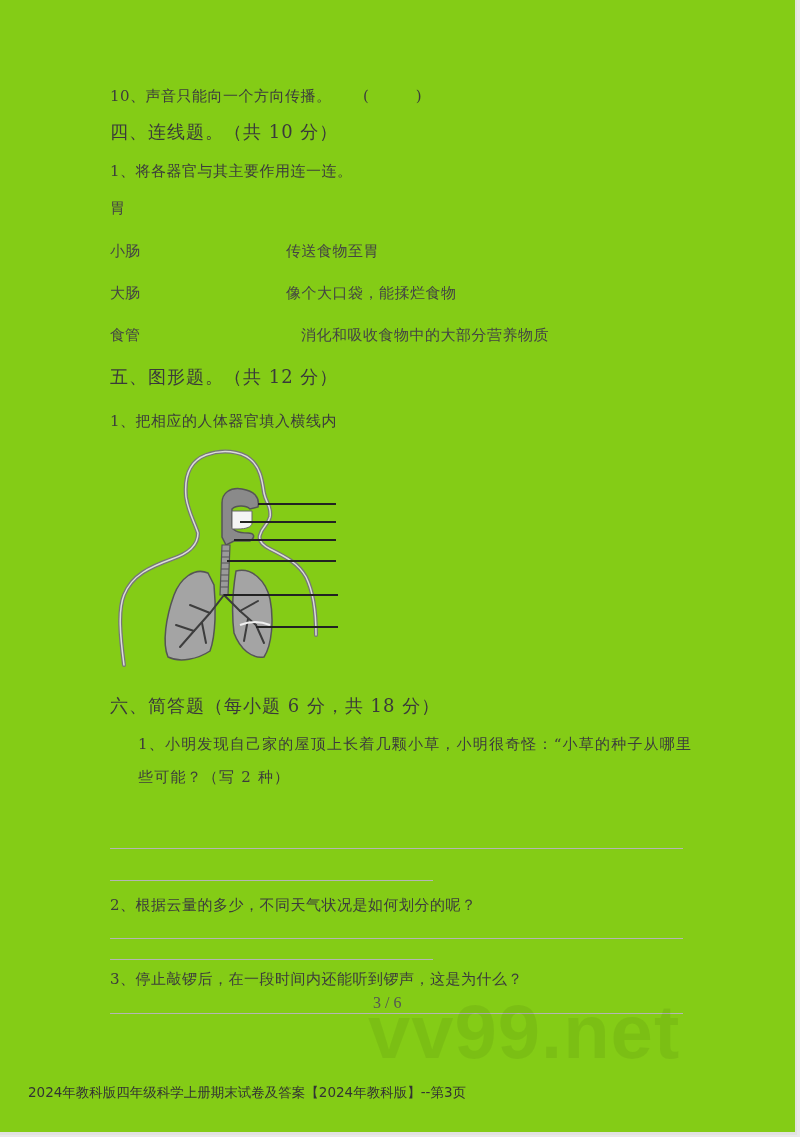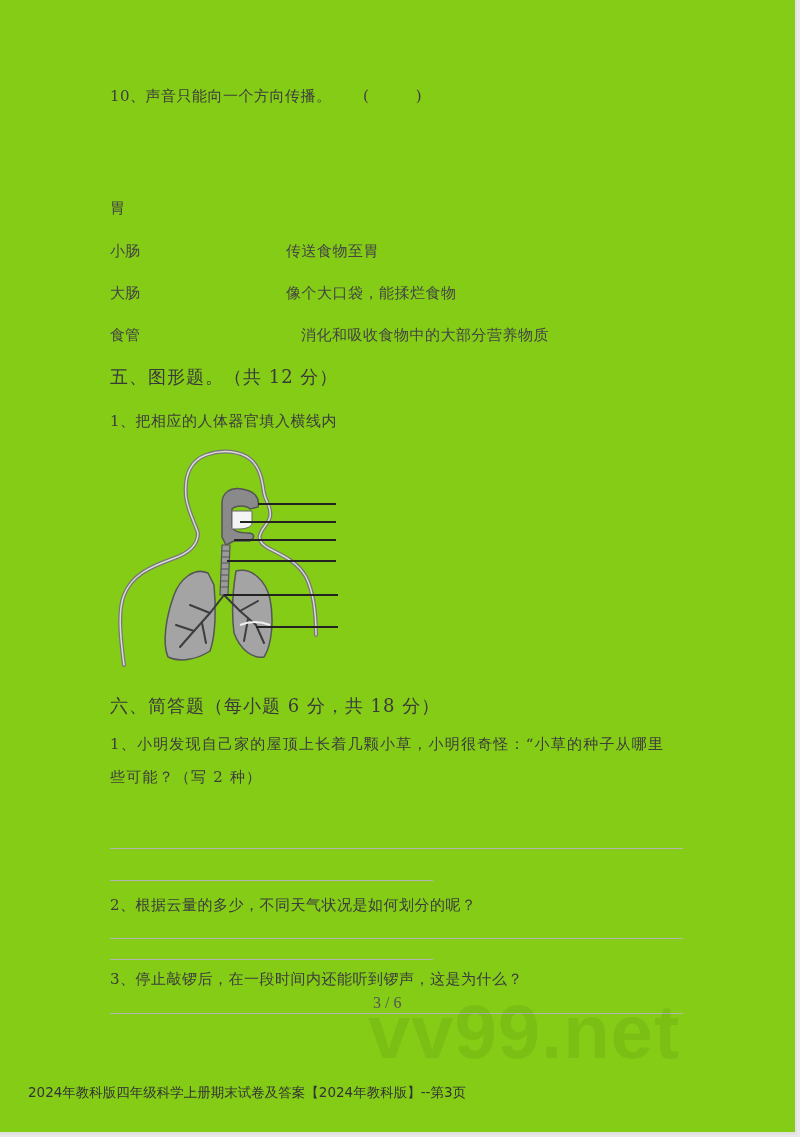--- a/index.html
+++ b/index.html
@@ -23,21 +23,21 @@
     height: 1132px;
     background: #84cc16;
     border-right: 2px solid #e2e2e2;
     border-bottom: 3px solid #e2e2e2;
   }
   .abs { position: absolute; white-space: nowrap; }
   .q-text { font-size: 15px; color: #3c3c3c; letter-spacing: 0.5px; }
   .section-title { font-size: 18px; color: #3a3a3a; letter-spacing: 1px; }
   .match-left { font-size: 15px; color: #444; }
   .match-right { font-size: 15px; color: #444; letter-spacing: 0.5px; }
-  .para { font-size: 15px; color: #3c3c3c; letter-spacing: 1.2px; line-height: 33px; }
+  .para { font-size: 15px; color: #3c3c3c; letter-spacing: 1.2px; line-height: 33px; margin-left: 28px; }
   .answer-line {
     position: absolute;
     height: 0;
     border-top: 1.5px solid #b5b5b5;
   }
   .page-num {
     font-size: 16px;
     color: #555;
     font-family: "Liberation Serif", serif;
   }
@@ -59,20 +59,22 @@
 </head>
 <body>
 
 <div class="page">
 
   <div class="abs q-text" style="left:110px; top:87px;">
     <span>10、声音只能向一个方向传播。</span>
     <span style="margin-left:26px;">(　　　)</span>
   </div>
 
+  <div class="abs section-title" style="left:110px; top:120px;">四、连线题。（共 10 分）</div>
+  <div class="abs q-text" style="left:110px; top:162px;">1、将各器官与其主要作用连一连。</div>
 
   <div class="abs match-left" style="left:110px; top:199px;">胃</div>
 
   <div class="abs match-left" style="left:110px; top:242px;">小肠</div>
   <div class="abs match-right" style="left:286px; top:242px;">传送食物至胃</div>
 
   <div class="abs match-left" style="left:110px; top:284px;">大肠</div>
   <div class="abs match-right" style="left:286px; top:284px;">像个大口袋，能揉烂食物</div>
 
   <div class="abs match-left" style="left:110px; top:326px;">食管</div>

